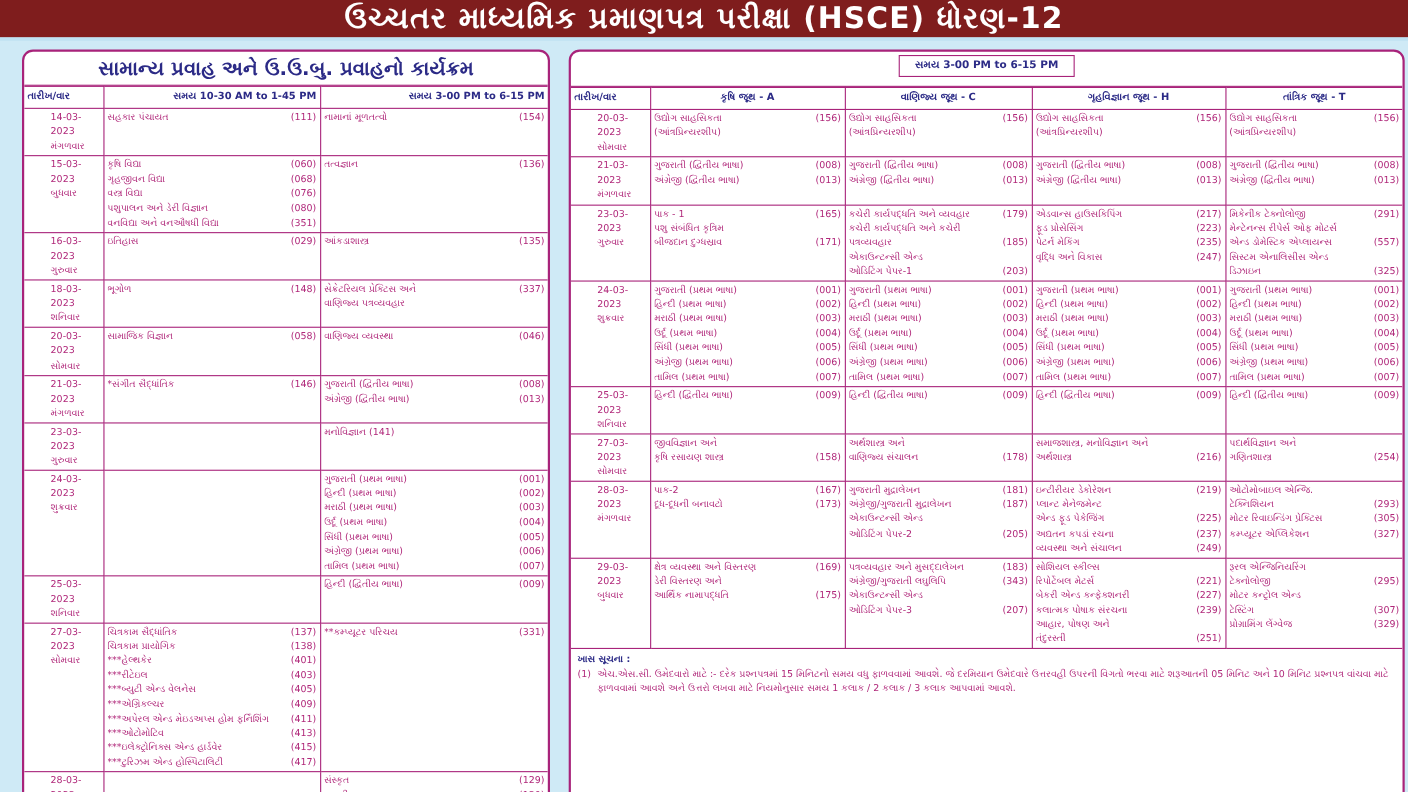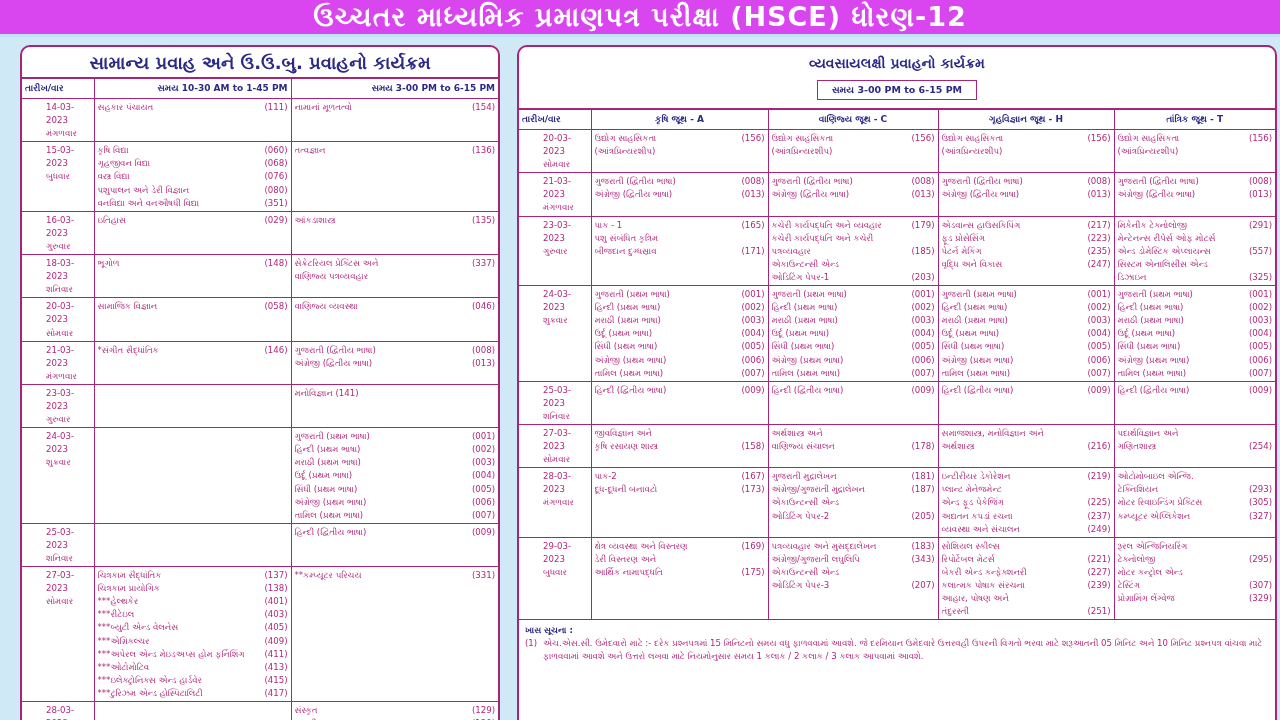--- a/index.html
+++ b/index.html
@@ -5,21 +5,21 @@
   * { box-sizing: border-box; margin: 0; padding: 0; }
   html, body { width: 1280px; height: 720px; overflow: hidden; }
   body {
     background: #cfeaf6;
     font-family: "DejaVu Sans", sans-serif;
     color: #b0287a;
     position: relative;
   }
   .banner {
     position: absolute; left: 0; top: 0; width: 1280px; height: 34px;
-    background: #d946ef;
+    background: #7f1d1d;
     color: #ffffff;
     font-family: "DejaVu Sans", sans-serif;
     font-weight: bold;
     font-size: 27px;
     line-height: 34px;
     text-align: center;
     letter-spacing: 1px;
   }
   .banner-strip {
     position: absolute; left: 0; top: 34px; width: 1280px; height: 3px;
@@ -412,21 +412,20 @@
               <span class="name">સમાજશાસ્ત્ર</span>
               <span class="code">(139)</span>
             </div>
           </td>
         </tr>
       </tbody>
   </table>
 </div>
 
 <div class="panel panel-right">
-  <div class="panel-title">વ્યવસાયલક્ષી પ્રવાહનો કાર્યક્રમ</div>
   <div class="time-box">સમય 3-00 PM to 6-15 PM</div>
   <div class="right-table-wrap">
     <table>
       <colgroup>
         <col style="width:72px">
           <col style="width:177px">
           <col style="width:170px">
           <col style="width:176px">
           <col>
       </colgroup>

